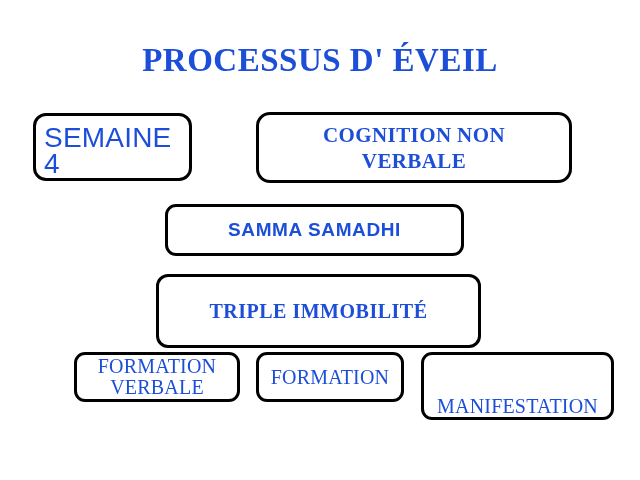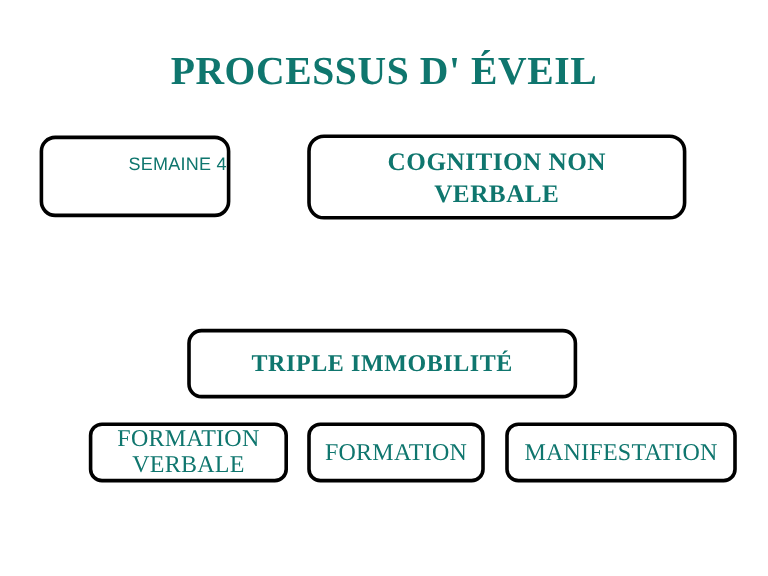--- a/index.html
+++ b/index.html
@@ -7,21 +7,21 @@
     padding: 0;
     background: #ffffff;
   }
   #canvas {
     position: relative;
     width: 640px;
     height: 480px;
     background: #ffffff;
     overflow: hidden;
     font-family: "Liberation Serif", serif;
-    color: #0f766e;
+    color: #1d4ed8;
   }
 
   
   .slide-title {
     position: absolute;
     left: 0;
     top: 40px;
     width: 640px;
     text-align: center;
     font-family: "Liberation Serif", serif;
@@ -73,26 +73,25 @@
 
   
   #node-semaine {
     left: 33px;  top: 113px;
     width: 159px; height: 68px;
     border-radius: 13px;
     align-items: flex-start;
     justify-content: flex-start;
   }
   #node-semaine .node-label {
-    font-size: 15px;
+    font-size: 28px;
     line-height: 26px;
-    text-align: right;
+    text-align: left;
     padding: 9px 0 0 8px;
     letter-spacing: 0.2px;
-    margin-left: 16px;
   }
 
   #node-cognition {
     left: 256px; top: 112px;
     width: 316px; height: 71px;
     border-radius: 14px;
   }
   #node-cognition .node-label {
     font-size: 21px;
     line-height: 26px;
@@ -105,43 +104,44 @@
     border-radius: 11px;
   }
   #node-samma .node-label {
     font-size: 19px;
     line-height: 22px;
     letter-spacing: 0.6px;
   }
 
   #node-triple {
     left: 156px; top: 274px;
-    width: 325px; height: 58px;
+    width: 325px; height: 74px;
     border-radius: 12px;
   }
   #node-triple .node-label {
     font-size: 20px;
     line-height: 24px;
     letter-spacing: 0.5px;
   }
 
   #node-form-verbale {
     left: 74px;  top: 352px;
     width: 166px; height: 50px;
     border-radius: 11px;
   }
   #node-form-pensee {
     left: 256px; top: 352px;
     width: 148px; height: 50px;
     border-radius: 11px;
   }
   #node-manif-corp {
     left: 421px; top: 352px;
-    width: 193px; height: 50px;
+    width: 193px; height: 68px;
     border-radius: 11px;
+    align-items: flex-end;
   }
   .row-bottom .node-label {
     font-size: 20px;
     line-height: 21px;
     letter-spacing: 0.2px;
   }
 </style>
 </head>
 <body>
 
@@ -153,20 +153,23 @@
     <span class="node-label">SEMAINE 4</span>
   </div>
 
   <div class="node n-serif-bold" id="node-cognition">
     <span class="node-label">
       <span>COGNITION NON</span><br>
       <span>VERBALE</span>
     </span>
   </div>
 
+  <div class="node n-sans-bold" id="node-samma">
+    <span class="node-label">SAMMA SAMADHI</span>
+  </div>
 
   <div class="node n-serif-bold" id="node-triple">
     <span class="node-label">TRIPLE IMMOBILITÉ</span>
   </div>
 
   <div class="node n-serif-reg row-bottom" id="node-form-verbale">
     <span class="node-label">
       <span>FORMATION</span><br>
       <span>VERBALE</span>
     </span>

